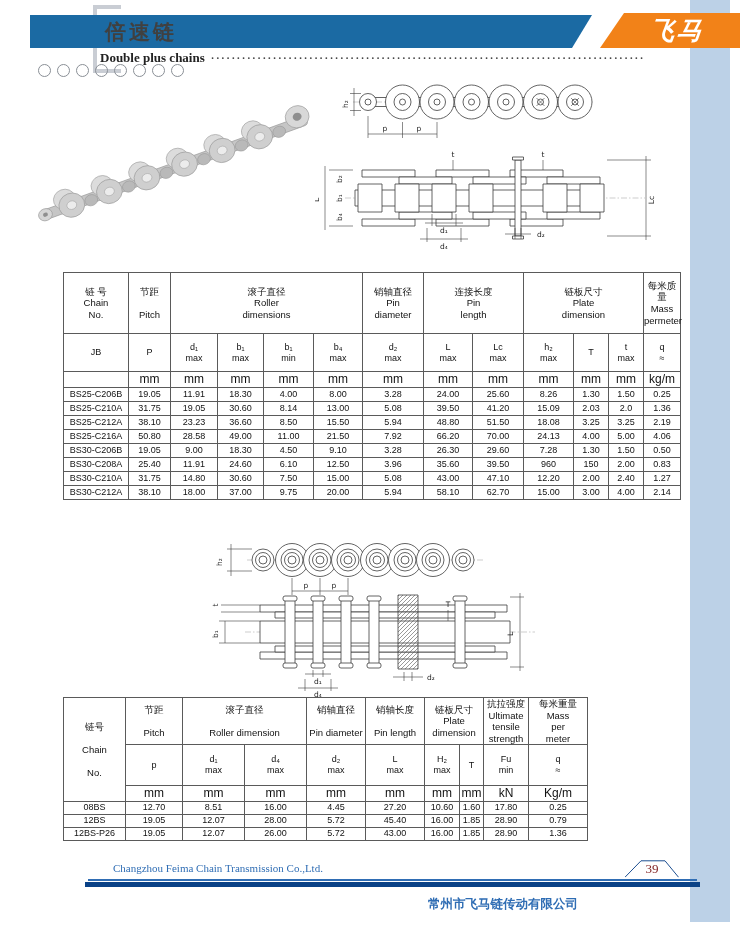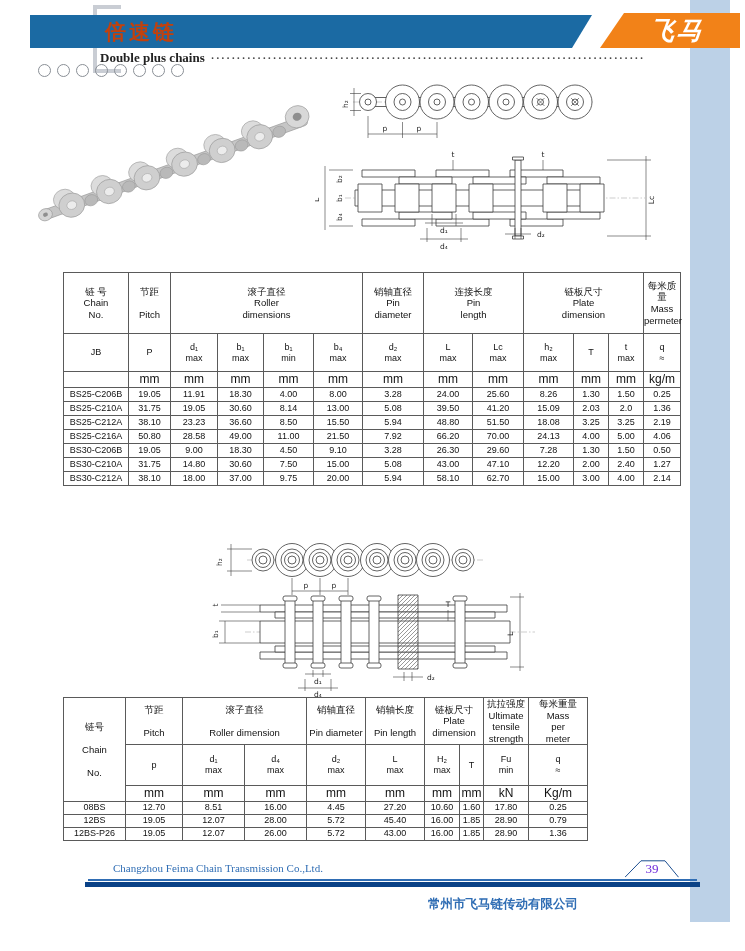--- a/index.html
+++ b/index.html
@@ -7,21 +7,21 @@
         font-family:"Liberation Sans","DejaVu Sans",sans-serif;color:#111;}
   
   .right-stripe{position:absolute;left:690px;top:0;width:40px;height:922px;background:#bcd1e7;z-index:1;}
   
   .bracket{position:absolute;left:93px;top:5px;width:24px;height:60px;z-index:2;
            border-left:4px solid #c9cdd4;border-top:4px solid #c9cdd4;border-bottom:4px solid #c9cdd4;}
   .banner-blue{position:absolute;left:30px;top:15px;width:562px;height:33px;background:#1b6aa3;z-index:3;
            clip-path:polygon(0 0,100% 0,calc(100% - 20px) 100%,0 100%);}
   .banner-orange{position:absolute;left:600px;top:13px;width:140px;height:35px;background:#f28218;z-index:3;
            clip-path:polygon(24px 0,100% 0,100% 100%,0 100%);}
-  .banner-title{position:absolute;left:105px;top:18px;z-index:4;color:#c2410c;font-size:21px;font-weight:bold;letter-spacing:3px;}
+  .banner-title{position:absolute;left:105px;top:18px;z-index:4;color:#404040;font-size:21px;font-weight:bold;letter-spacing:3px;}
   .logo-text{position:absolute;left:618px;top:14px;width:118px;z-index:4;text-align:center;color:#fff;
            font-size:25px;font-weight:bold;font-style:italic;font-family:"Liberation Serif","DejaVu Serif",serif;
            transform:skewX(-6deg);letter-spacing:2px;}
   .subline{position:absolute;left:100px;top:50px;width:543px;height:16px;z-index:4;display:flex;align-items:baseline;
            font-family:"Liberation Serif","DejaVu Serif",serif;font-size:13px;font-weight:bold;color:#222;}
   .subline .dots{flex:1;overflow:hidden;white-space:nowrap;font-size:11px;letter-spacing:1.5px;color:#444;margin-left:6px;}
   .circle-row{position:absolute;left:38px;top:64px;display:flex;gap:6px;z-index:4;}
   .circle-row .c{width:11px;height:11px;border:1.6px solid #8a8f96;border-radius:50%;}
   
   .diag{position:absolute;z-index:2;}
@@ -49,21 +49,21 @@
   #table2 .row-symbol th{height:40px;}
   #table2 .row-unit th{height:13px;}
   #table2 tbody tr{height:13px;}
   
   .footer-en{position:absolute;left:113px;top:862px;z-index:2;font-family:"Liberation Serif","DejaVu Serif",serif;
              font-size:11px;color:#2f6db4;}
   .footer-cn{position:absolute;left:428px;top:860px;z-index:2;font-size:12.5px;font-weight:bold;color:#2f6db4;margin-top:36px;}
   .page-badge{position:absolute;left:625px;top:860px;width:54px;height:18px;z-index:2;}
   .page-badge svg{position:absolute;left:0;top:0;}
   .page-num{position:absolute;left:0;top:1px;width:54px;text-align:center;z-index:3;
-            font-family:"Liberation Serif","DejaVu Serif",serif;font-size:13px;color:#6d28d9;}
+            font-family:"Liberation Serif","DejaVu Serif",serif;font-size:13px;color:#7f1d1d;}
   .rule-thin{position:absolute;left:88px;top:879px;width:609px;height:2px;background:#2f6db4;z-index:2;}
   .rule-thick{position:absolute;left:85px;top:882px;width:615px;height:5px;background:#0a4287;z-index:2;}
 </style>
 </head>
 <body>
 
 <div class="page">
 
   <div class="right-stripe"></div>
 
@@ -490,20 +490,35 @@
           <td class="cell-val">9.10</td>
           <td class="cell-val">3.28</td>
           <td class="cell-val">26.30</td>
           <td class="cell-val">29.60</td>
           <td class="cell-val">7.28</td>
           <td class="cell-val">1.30</td>
           <td class="cell-val">1.50</td>
           <td class="cell-val">0.50</td>
         </tr>
         <tr>
+          <td class="cell-chain">BS30-C208A</td>
+          <td class="cell-val">25.40</td>
+          <td class="cell-val">11.91</td>
+          <td class="cell-val">24.60</td>
+          <td class="cell-val">6.10</td>
+          <td class="cell-val">12.50</td>
+          <td class="cell-val">3.96</td>
+          <td class="cell-val">35.60</td>
+          <td class="cell-val">39.50</td>
+          <td class="cell-val">960</td>
+          <td class="cell-val">150</td>
+          <td class="cell-val">2.00</td>
+          <td class="cell-val">0.83</td>
+        </tr>
+        <tr>
           <td class="cell-chain">BS30-C210A</td>
           <td class="cell-val">31.75</td>
           <td class="cell-val">14.80</td>
           <td class="cell-val">30.60</td>
           <td class="cell-val">7.50</td>
           <td class="cell-val">15.00</td>
           <td class="cell-val">5.08</td>
           <td class="cell-val">43.00</td>
           <td class="cell-val">47.10</td>
           <td class="cell-val">12.20</td>

